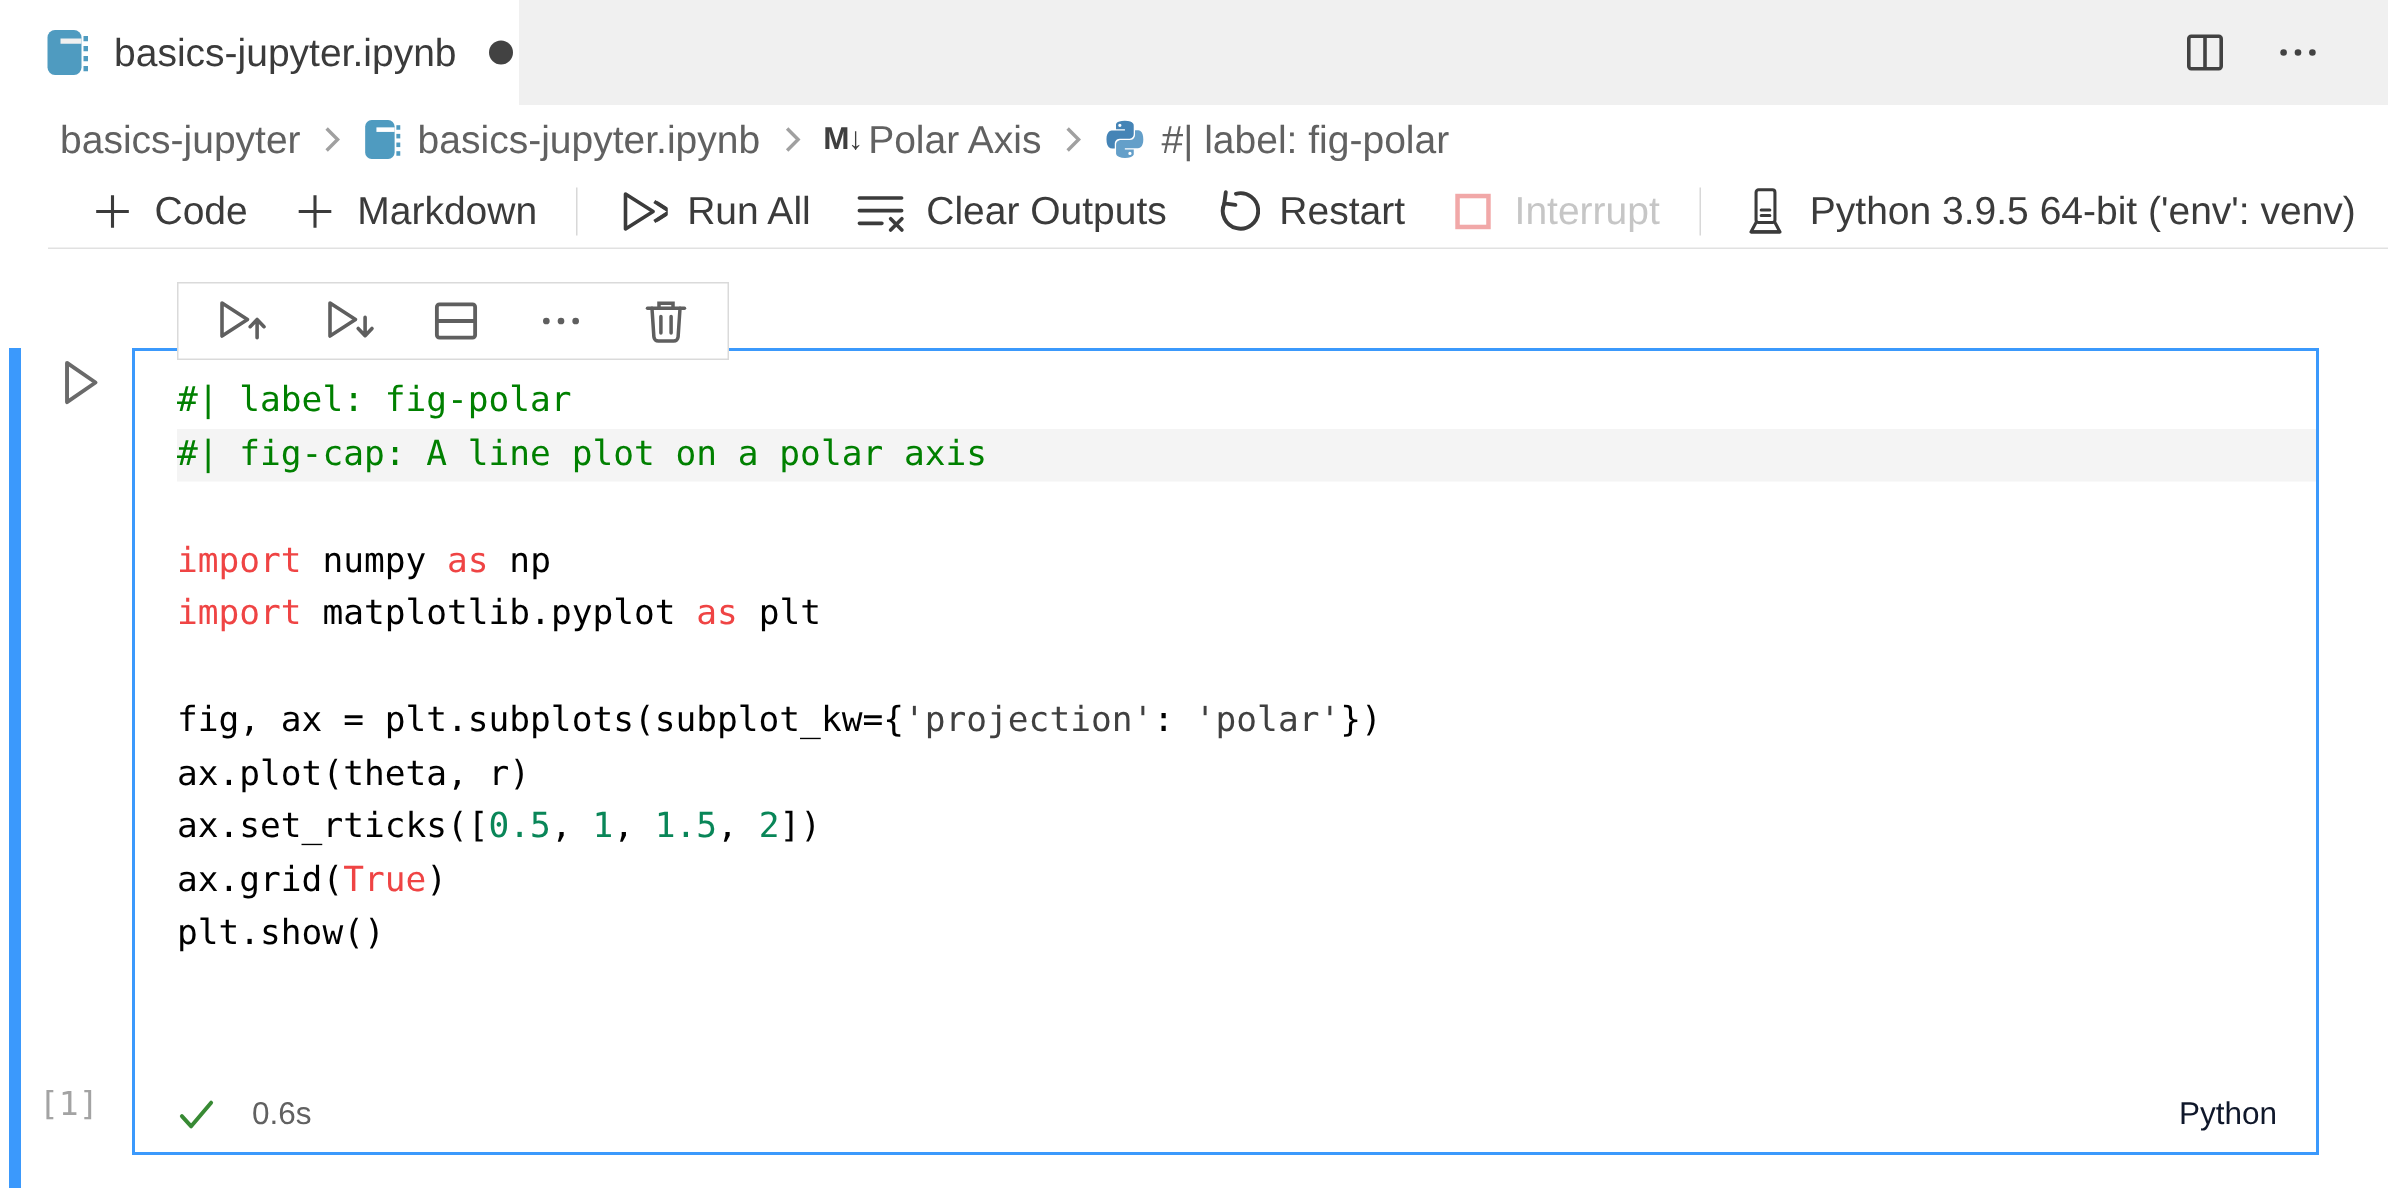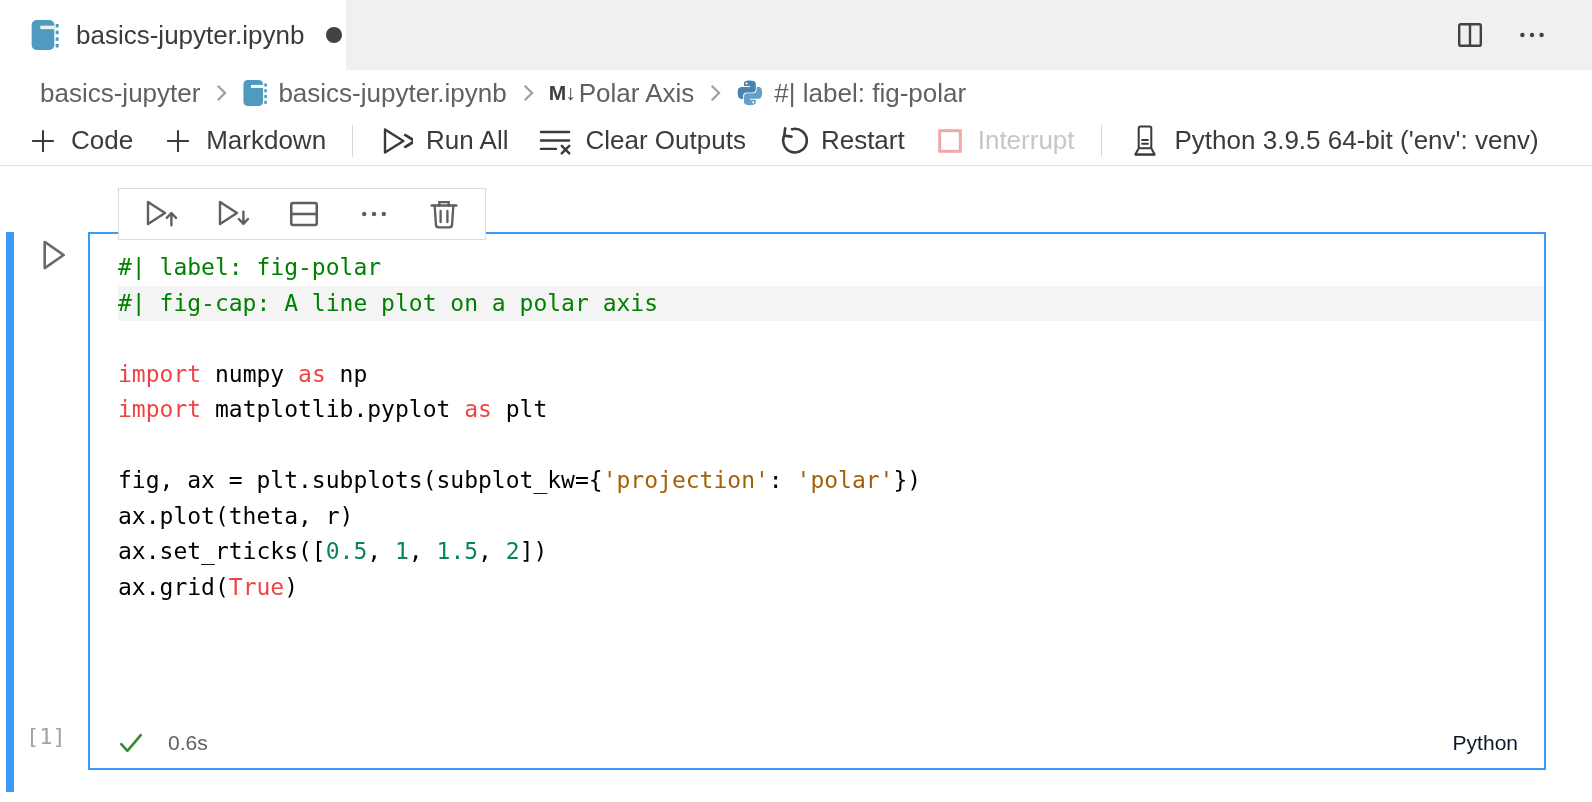--- a/index.html
+++ b/index.html
@@ -19,21 +19,21 @@
   
   .breadcrumbs { height:46px; background:#fff; display:flex; align-items:center;
                  padding-left:40px; font-size:26px; color:#616161; }
   .crumb { display:flex; align-items:center; gap:10px; cursor:pointer; white-space:nowrap; }
   .crumb-sep { margin:0 10px; display:flex; align-items:center; }
   .md-glyph { font-weight:700; font-size:21px; color:#3f3f3f; letter-spacing:-1px; }
 
   
   .nb-toolbar { height:50px; background:#fff; border-bottom:1px solid #e1e1e1;
                 display:flex; align-items:center; padding-left:28px; font-size:26px;
-                color:#3b3b3b; }
+                color:#3b3b3b;margin-left:32px; }
   .tb-item { display:flex; align-items:center; gap:13px; cursor:pointer; white-space:nowrap; }
   .tb-item + .tb-item { margin-left:30px; }
   .tb-sep { width:1px; height:32px; background:#d8d8d8; margin:0 26px; }
   .tb-item.disabled { color:#c6c6c6; cursor:default; }
 
   
   .notebook { position:relative; height:636px; background:#fff; }
   .sel-bar { position:absolute; left:6px; top:66px; width:8px; height:560px; background:#3b99fc; }
   .run-btn { position:absolute; left:34px; top:70px; width:38px; height:38px;
              background:none; border:none; cursor:pointer; }
@@ -49,21 +49,21 @@
   .cell-toolbar .icon-btn { color:#5f5f5f; }
 
   .code { position:absolute; left:28px; top:16px; right:0;
           font-family:"DejaVu Sans Mono",monospace; font-size:23px; line-height:35.5px;
           color:#000; cursor:text; }
   .code-line { height:35.5px; white-space:pre; }
   .code-line.hl { background:#f4f4f4; }
   .tok-cm { color:#008000; }
   .tok-kw { color:#ef4444; }
   .tok-nu { color:#098658; }
-  .tok-st { color:#a16207;margin-top:47px; }
+  .tok-st { color:#404040;margin-top:47px; }
   .tok-pl { color:#000000; }
 
   .cell-footer { position:absolute; left:0; right:0; bottom:0; height:50px;
                  display:flex; align-items:center; padding:0 26px; font-size:21px; color:#616161; }
   .exec-time { margin-left:22px; }
   .lang-pick { margin-left:auto; cursor:pointer; color:#0f172a; }
 
   svg { display:block; }
 </style>
 </head>
@@ -268,20 +268,21 @@
         <div class="code-line"><span class="tok-cm">#| label: fig-polar</span></div>
         <div class="code-line hl"><span class="tok-cm">#| fig-cap: A line plot on a polar axis</span></div>
         <div class="code-line">&nbsp;</div>
         <div class="code-line"><span class="tok-kw">import</span><span class="tok-pl"> numpy </span><span class="tok-kw">as</span><span class="tok-pl"> np</span></div>
         <div class="code-line"><span class="tok-kw">import</span><span class="tok-pl"> matplotlib.pyplot </span><span class="tok-kw">as</span><span class="tok-pl"> plt</span></div>
         <div class="code-line">&nbsp;</div>
         <div class="code-line"><span class="tok-pl">fig, ax = plt.subplots(subplot_kw={</span><span class="tok-st">'projection'</span><span class="tok-pl">: </span><span class="tok-st">'polar'</span><span class="tok-pl">})</span></div>
         <div class="code-line"><span class="tok-pl">ax.plot(theta, r)</span></div>
         <div class="code-line"><span class="tok-pl">ax.set_rticks([</span><span class="tok-nu">0.5</span><span class="tok-pl">, </span><span class="tok-nu">1</span><span class="tok-pl">, </span><span class="tok-nu">1.5</span><span class="tok-pl">, </span><span class="tok-nu">2</span><span class="tok-pl">])</span></div>
         <div class="code-line"><span class="tok-pl">ax.grid(</span><span class="tok-kw">True</span><span class="tok-pl">)</span></div>
+        <div class="code-line"><span class="tok-pl">plt.show()</span></div>
       </div>
 
     <div class="cell-footer">
       <span>
         <svg width="30" height="30" viewBox="0 0 16 16" fill="none" stroke="#388a34" stroke-width="1.4" stroke-linecap="round" stroke-linejoin="round">
           <path d="M2.8 8.6l3.3 3.6L13.2 3.8"></path>
         </svg>
       </span>
       <span class="exec-time">0.6s</span>
       <span class="lang-pick">Python</span>

